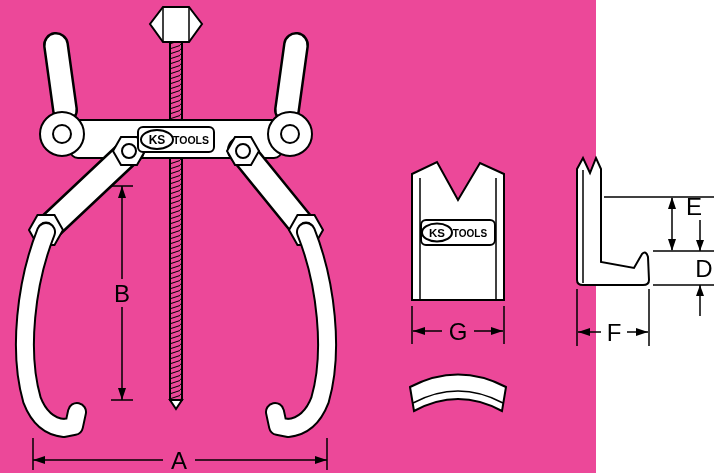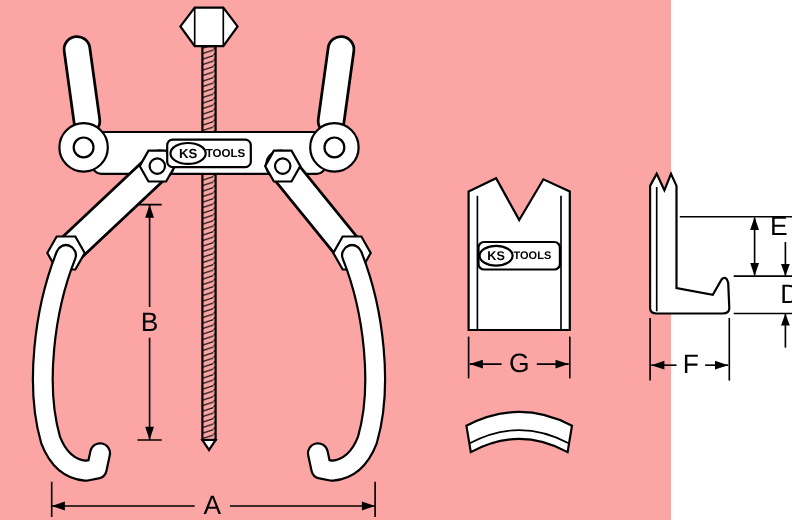--- a/index.html
+++ b/index.html
@@ -1,21 +1,21 @@
 <!DOCTYPE html>
 <html><head>
 <meta charset="utf-8">
 <style>
   html,body{margin:0;padding:0;}
   body{
     width:720px;height:473px;overflow:hidden;
     background:#ffffff;
     font-family:"Liberation Sans",sans-serif;
   }
-  .stage{position:relative;width:596px;height:473px;background:#fca5a5;padding-left:14px;}
+  .stage{position:relative;width:596px;height:473px;background:#ec4899;}
   svg{display:block;}
   
   .o2{fill:#ffffff;stroke:#000000;stroke-width:2;}
   .ln{stroke:#000000;stroke-width:1.5;fill:none;}
   .ln2{stroke:#000000;stroke-width:2;fill:none;}
   .blk{stroke:#000000;fill:none;stroke-linecap:round;stroke-linejoin:round;}
   .wht{stroke:#ffffff;fill:none;stroke-linecap:round;stroke-linejoin:round;}
   .arrow{fill:#000000;stroke:none;}
   text.dim{
     font-family:"Liberation Sans",sans-serif;

